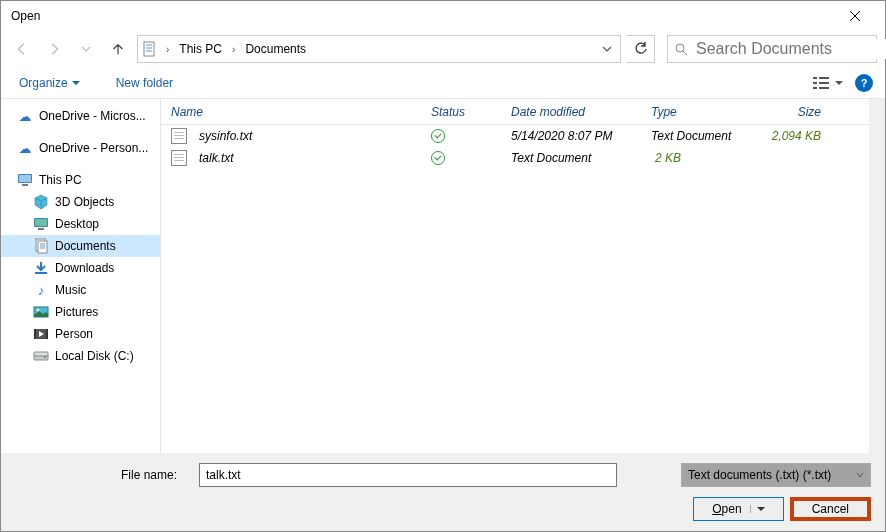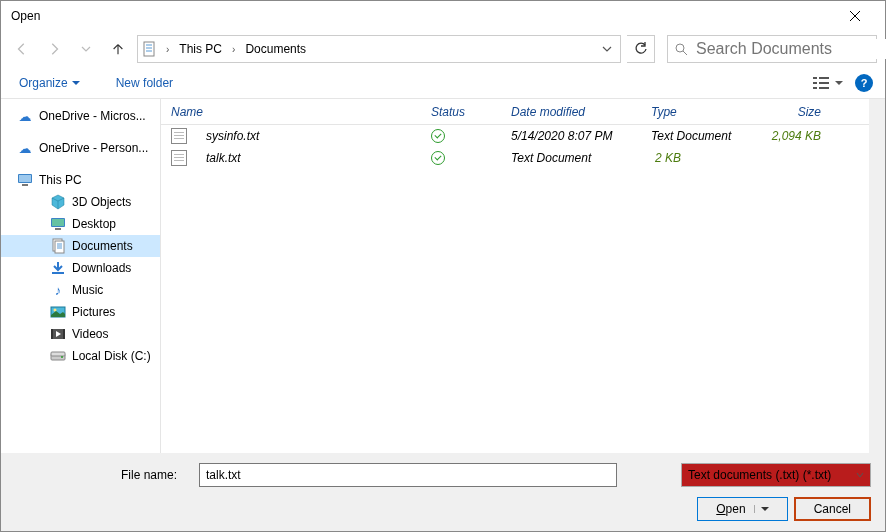--- a/index.html
+++ b/index.html
@@ -26,51 +26,51 @@
   .toolbar { height:32px; display:flex; align-items:center; padding:0 12px; border-bottom:1px solid #e5e5e5;}
   .toolbar .left { display:flex; gap:24px; align-items:center;}
   .toolbar .right { margin-left:auto; display:flex; gap:12px; align-items:center;}
   .tb-btn { color:#195eb3; background:transparent; border:none; font-size:12px; display:flex; align-items:center; gap:4px; cursor:pointer;}
   .help { width:18px; height:18px; border-radius:50%; background:#0268c0; color:#fff; display:flex; align-items:center; justify-content:center; font-size:11px; font-weight:bold;}
   .viewbtn { display:flex; align-items:center; gap:2px; color:#333;}
   
   .body { flex:1; display:flex; min-height:0;}
   .tree { width:160px; border-right:1px solid #e5e5e5; overflow:auto; padding:6px 0;}
   .tree-item { display:flex; align-items:center; gap:6px; padding:3px 6px 3px 16px; white-space:nowrap; cursor:pointer;}
-  .tree-item.child { padding-left:49px;}
+  .tree-item.child { padding-left:32px;}
   .tree-item.selected { background:#cce8ff; }
   .tree-sep { height:10px; }
   .ticon { width:16px; height:16px; display:flex; align-items:center; justify-content:center; font-size:13px;}
   .clr-blue { color:#2b78cf;}
   
   .files { flex:1; display:flex; flex-direction:column; overflow:hidden;font-style:italic;}
   .cols { display:flex; border-bottom:1px solid #e5e5e5; height:26px; align-items:center; color:#15478e; font-size:12px;}
   .col { padding-left:10px;}
   .c-name { width:260px;}
   .c-status{ width:80px;}
   .c-date { width:140px;}
   .c-type { width:120px;}
   .c-size { width:80px; text-align:right; padding-right:20px;}
   .rows { flex:1; overflow:auto;}
   .row { display:flex; height:22px; align-items:center; font-size:12px;}
-  .row .c-name { display:flex; align-items:center; gap:19px;}
+  .row .c-name { display:flex; align-items:center; gap:12px;}
   .row .c-size { color:#4d7c0f;}
   .fileicon { width:16px; height:16px; border:1px solid #888; background:#fff; position:relative; margin-left:10px;}
   .fileicon::before { content:""; position:absolute; top:3px; left:2px; right:2px; height:1px; background:#bbb; box-shadow:0 3px 0 #bbb, 0 6px 0 #bbb;}
   .status-ok { width:14px; height:14px; border:1.5px solid #2d9b2d; border-radius:50%; display:flex; align-items:center; justify-content:center;}
   .status-ok::after { content:""; width:5px; height:3px; border-left:1.5px solid #2d9b2d; border-bottom:1.5px solid #2d9b2d; transform:rotate(-45deg); margin-top:-2px;}
   .vscroll { width:16px; background:#f0f0f0;}
   
   .footer { background:#f0f0f0; padding:10px 14px; display:flex; flex-direction:column; gap:10px;}
   .frow { display:flex; align-items:center; gap:16px;}
   .fn-label { width:168px; text-align:right; padding-right:6px;}
   .fn-input { flex:1; height:24px; border:1px solid #777; padding:0 6px; font-size:12px;}
-  .combo { width:190px; height:24px; border:1px solid #aaa; background:#b91c1c; display:flex; align-items:center; padding:0 6px; font-size:12px; justify-content:space-between; cursor:pointer;margin-left:48px;}
+  .combo { width:190px; height:24px; border:1px solid #aaa; background:#a3a3a3; display:flex; align-items:center; padding:0 6px; font-size:12px; justify-content:space-between; cursor:pointer;margin-left:48px;}
   .btns { display:flex; gap:6px; margin-left:auto;}
-  .btn { height:24px; border:2px solid #c2410c; background:#eee; padding:0 18px; font-size:12px; cursor:pointer; display:flex; align-items:center;}
+  .btn { height:24px; border:4px solid #c2410c; background:#eee; padding:0 18px; font-size:12px; cursor:pointer; display:flex; align-items:center;}
   .btn.primary { border:1px solid #0078d7;}
   .btn .arrow { border-left:1px solid #aaa; padding-left:6px; margin-left:8px;}
   .und { text-decoration:underline;}
   svg { display:block; }
 </style>
 </head>
 <body>
 
 <div class="window">
 
@@ -246,21 +246,21 @@
       </div>
       <div class="tree-item child">
         <span class="ticon">
           <svg width="16" height="16" viewBox="0 0 16 16">
               <rect x="1" y="3" width="14" height="10" fill="#555"></rect>
               <rect x="1" y="3" width="2" height="10" fill="#333"></rect>
               <rect x="13" y="3" width="2" height="10" fill="#333"></rect>
               <path d="M6 5 L11 8 L6 11 Z" fill="#fff"></path>
             </svg>
         </span>
-        <span>Videos</span>
+        <span>Person</span>
       </div>
       <div class="tree-item child">
         <span class="ticon">
           <svg width="16" height="16" viewBox="0 0 16 16">
               <rect x="1" y="6" width="14" height="6" rx="1" fill="#ccc" stroke="#888"></rect>
               <rect x="1" y="4" width="14" height="4" rx="1" fill="#ddd" stroke="#888"></rect>
               <circle cx="12" cy="9" r="1" fill="#2d9b2d"></circle>
             </svg>
         </span>
         <span>Local Disk (C:)</span>

